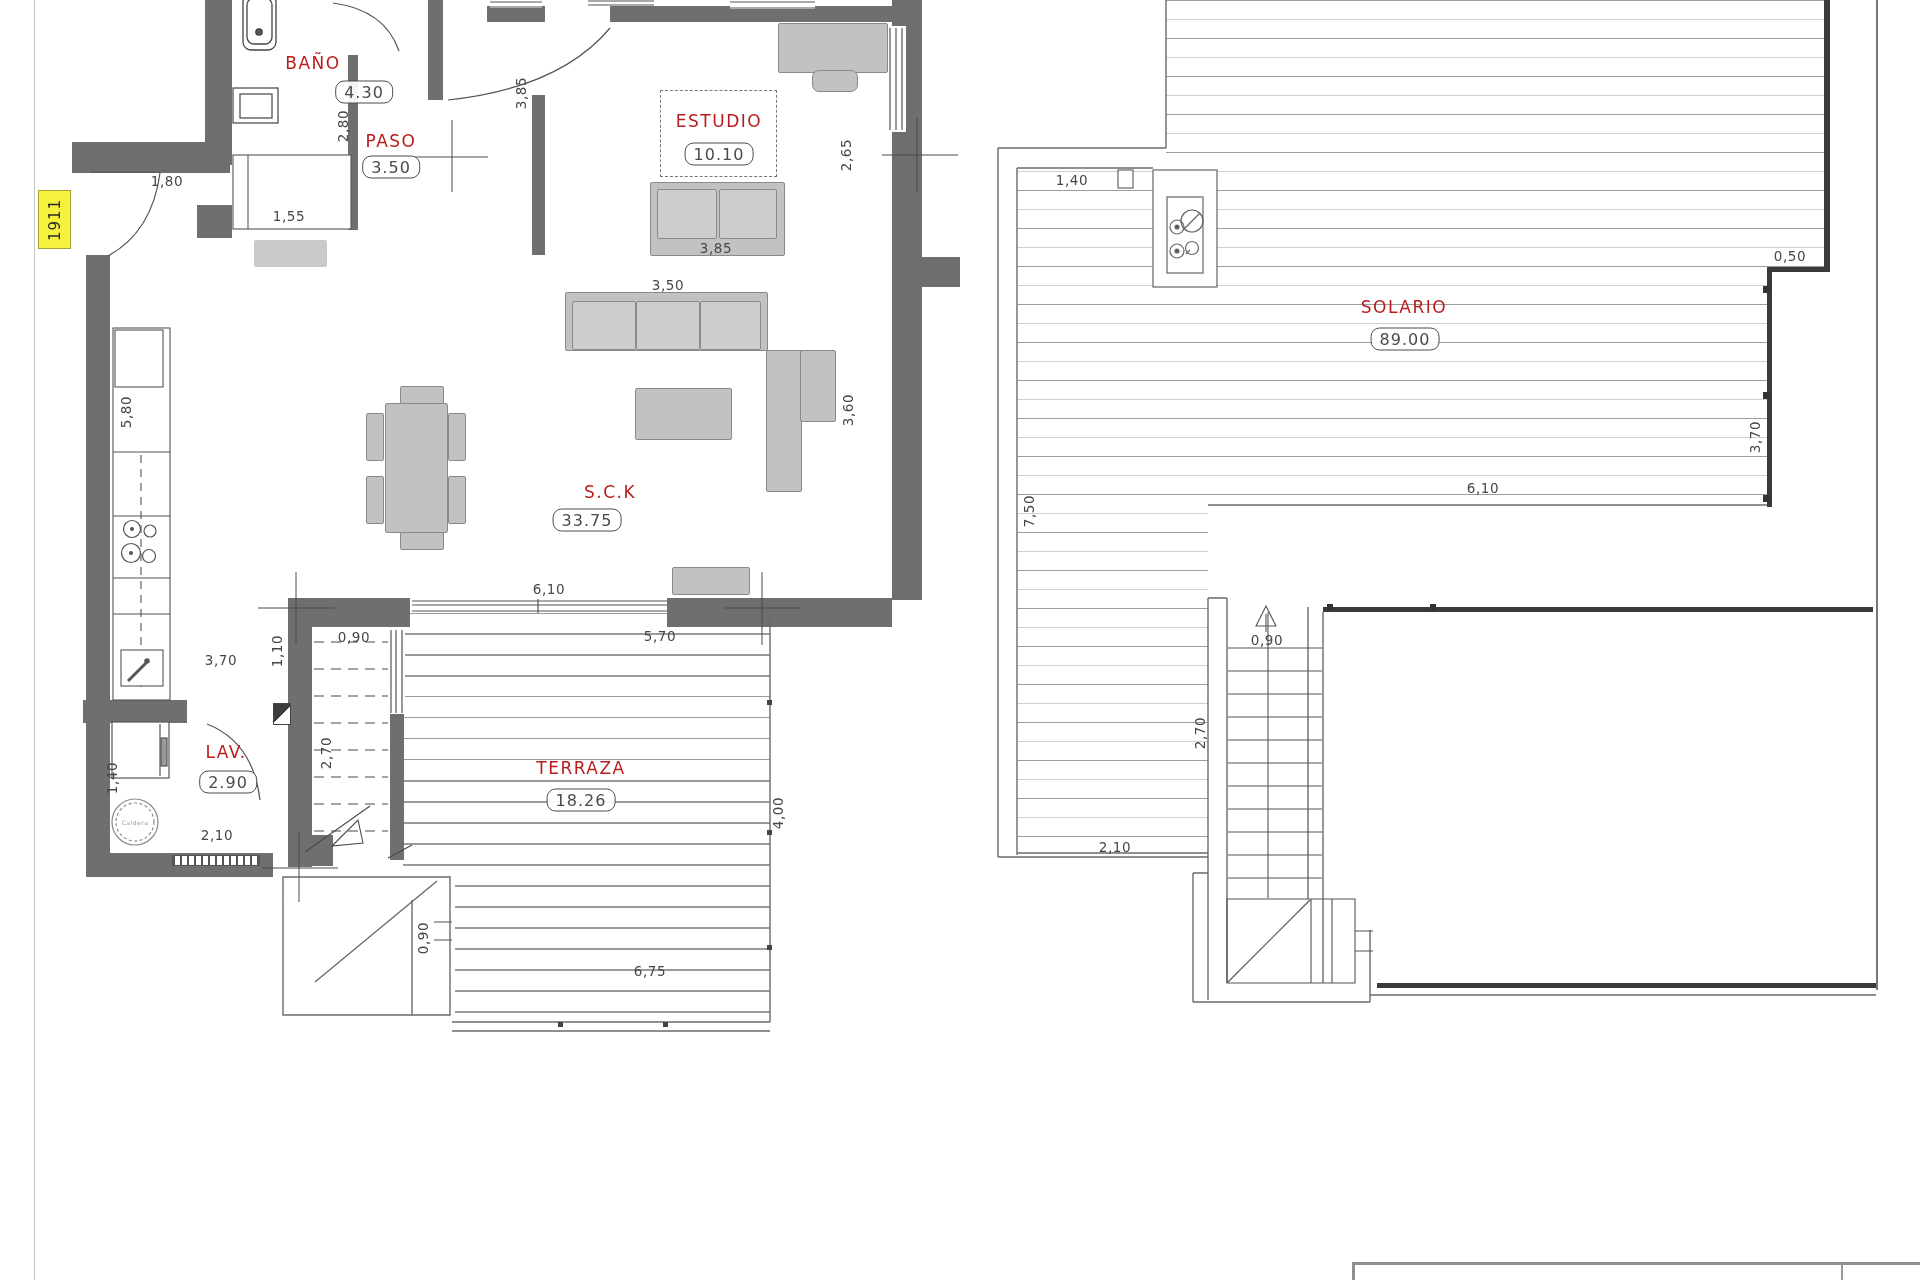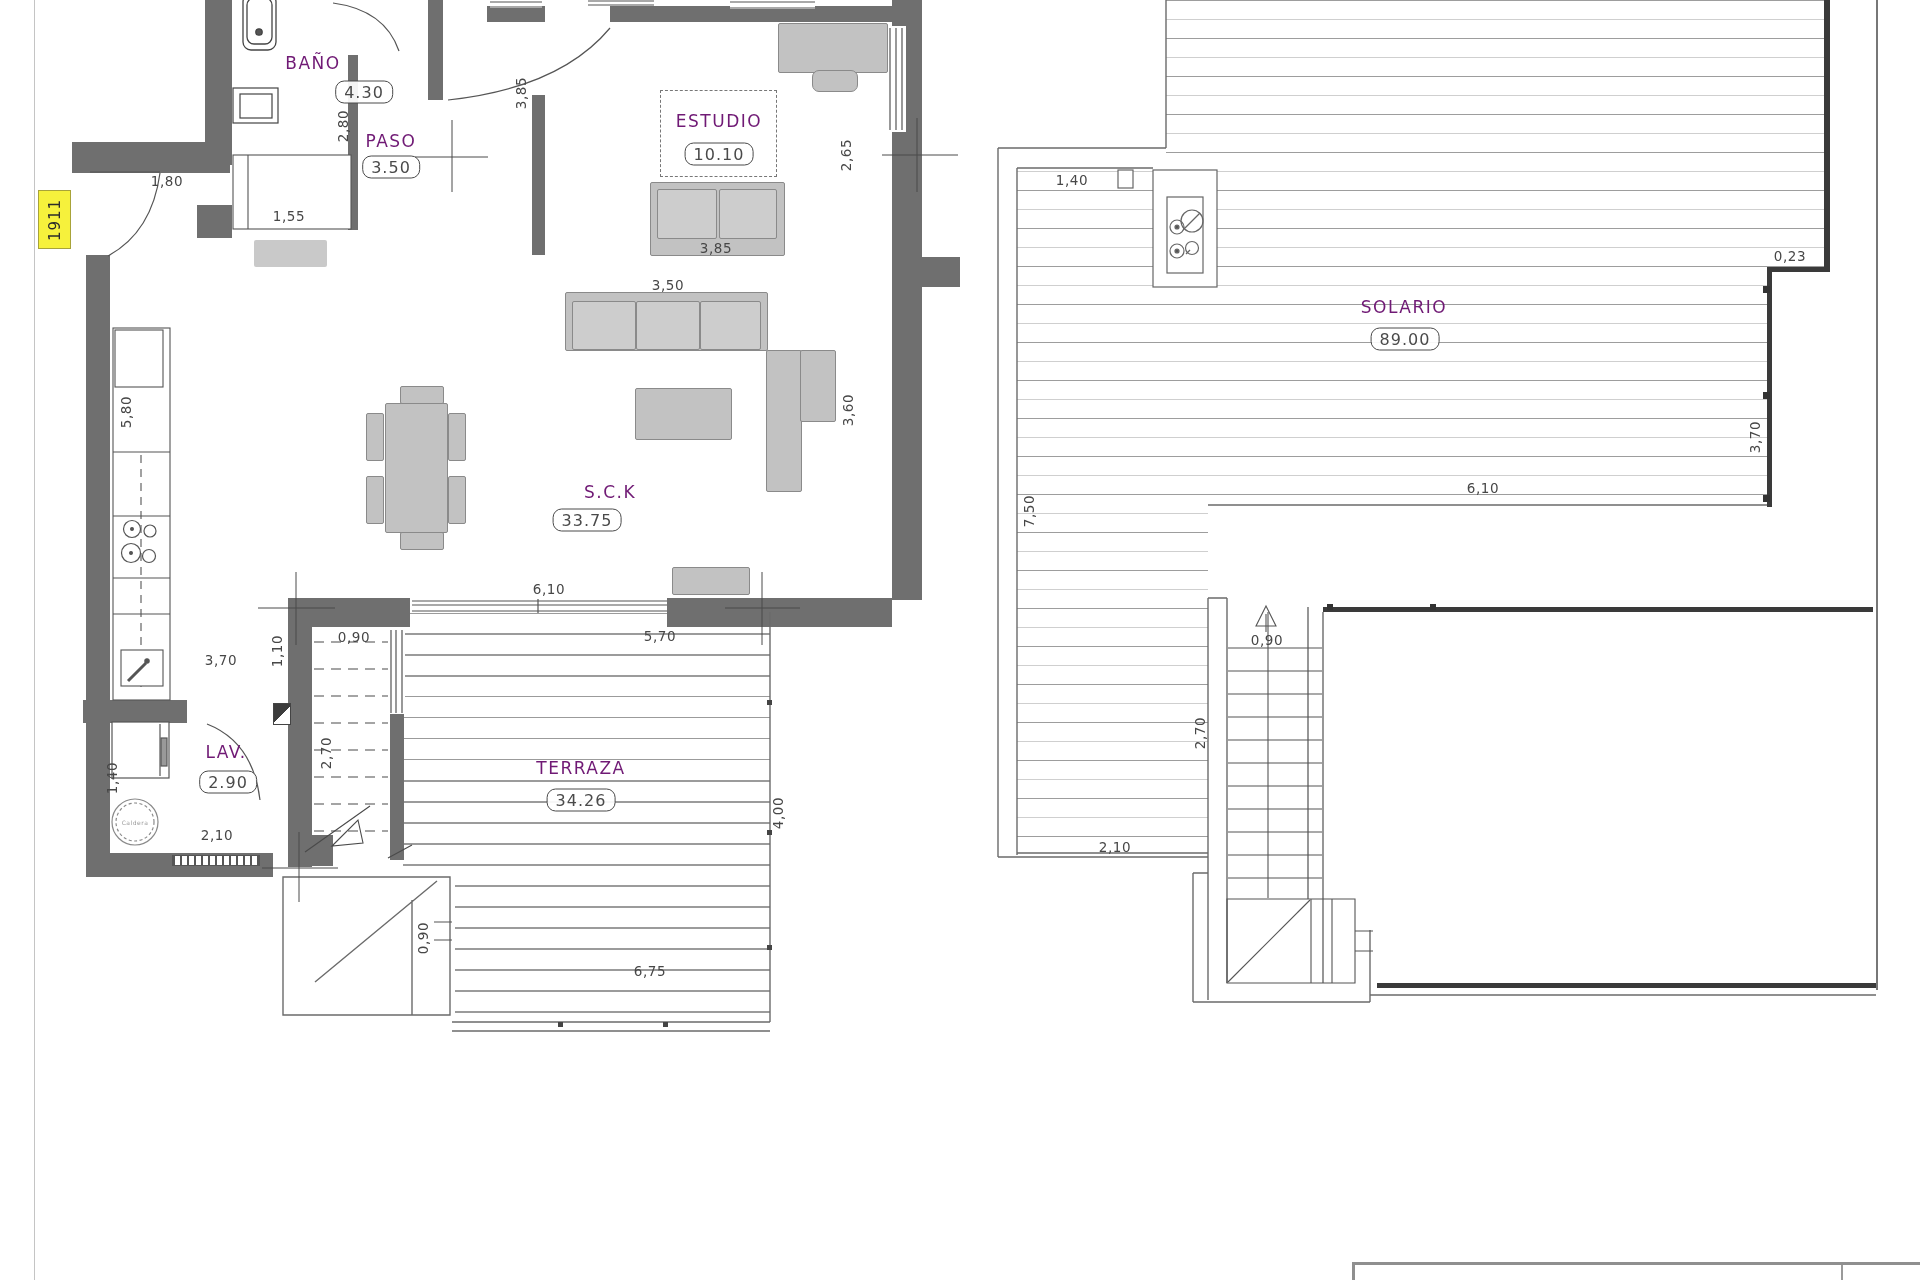--- a/index.html
+++ b/index.html
@@ -6,21 +6,21 @@
     font-family:"DejaVu Sans","Liberation Sans",sans-serif;}
   #plan{position:absolute;left:0;top:0;width:1920px;height:1280px;background:#fff;}
   .wall{position:absolute;background:#6f6f6f;}
   .deck{position:absolute;background:#fff;}
   .deck.terraza{background-image:repeating-linear-gradient(180deg,#9b9b9b 0 1.5px,transparent 1.5px 21px);}
   .deck.solario{background-image:repeating-linear-gradient(180deg,#9d9d9d 0 1.4px,transparent 1.4px 19px,#cfcfcf 19px 20.4px,transparent 20.4px 38px);}
   .furn{position:absolute;background:#c2c2c2;border:1px solid #8a8a8a;box-sizing:border-box;border-radius:2px;}
   .furn.light{background:#cdcdcd;}
   .rail{position:absolute;background:#3a3a3a;}
   .post{position:absolute;background:#333;}
-  .room-name{position:absolute;transform:translate(-50%,-50%);font-size:17px;color:#701a75;
+  .room-name{position:absolute;transform:translate(-50%,-50%);font-size:17px;color:#b91c1c;
     letter-spacing:1.5px;white-space:nowrap;}
   .area-badge{position:absolute;transform:translate(-50%,-50%);font-size:16px;color:#4a4a4a;
     border:1.4px solid #4a4a4a;border-radius:9px;padding:1px 8px;background:rgba(255,255,255,.92);
     white-space:nowrap;letter-spacing:1px;}
   .dim{position:absolute;transform:translate(-50%,-50%);font-size:13.5px;color:#474747;
     letter-spacing:.6px;white-space:nowrap;}
   .dim.rot{transform:translate(-50%,-50%) rotate(-90deg);}
   .dashed-room{position:absolute;border:1.4px dashed #777;box-sizing:border-box;}
   #unit-tag{position:absolute;left:38px;top:190px;width:33px;height:59px;background:#f6f13c;
     border:1px solid #a8a339;box-sizing:border-box;}
@@ -239,21 +239,21 @@
   <span class="area-badge" style="left:324px;top:92px;margin-left:40px;">4.30</span>
   <span class="room-name" style="left:391px;top:141px;">PASO</span>
   <span class="area-badge" style="left:391px;top:167px;">3.50</span>
   <span class="room-name" style="left:719px;top:121px;">ESTUDIO</span>
   <span class="area-badge" style="left:719px;top:154px;">10.10</span>
   <span class="room-name" style="left:587px;top:492px;margin-left:23px;">S.C.K</span>
   <span class="area-badge" style="left:587px;top:520px;">33.75</span>
   <span class="room-name" style="left:226px;top:752px;">LAV.</span>
   <span class="area-badge" style="left:228px;top:782px;">2.90</span>
   <span class="room-name" style="left:581px;top:768px;">TERRAZA</span>
-  <span class="area-badge" style="left:581px;top:800px;">34.26</span>
+  <span class="area-badge" style="left:581px;top:800px;">18.26</span>
   <span class="room-name" style="left:1404px;top:307px;">SOLARIO</span>
   <span class="area-badge" style="left:1405px;top:339px;">89.00</span>
 
   <span class="boiler-label" style="left:135px;top:822px;">Caldera</span>
 
   <div style="position:absolute;left:0;top:0;width:100%;height:100%;">
       <span class="dim" style="left: 167px; top: 181px;">1,80</span>
       <span class="dim rot" style="left: 343px; top: 126px;">2,80</span>
       <span class="dim" style="left: 289px; top: 216px;">1,55</span>
       <span class="dim rot" style="left: 521px; top: 93px;">3,85</span>
@@ -267,21 +267,21 @@
       <span class="dim" style="left: 354px; top: 637px;">0,90</span>
       <span class="dim" style="left: 549px; top: 589px;">6,10</span>
       <span class="dim" style="left: 635px; top: 636px; margin-left: 25px;">5,70</span>
       <span class="dim rot" style="left: 326px; top: 753px;">2,70</span>
       <span class="dim rot" style="left: 778px; top: 813px;">4,00</span>
       <span class="dim rot" style="left: 112px; top: 778px;">1,40</span>
       <span class="dim" style="left: 217px; top: 835px;">2,10</span>
       <span class="dim rot" style="left: 423px; top: 938px;">0,90</span>
       <span class="dim" style="left: 650px; top: 971px;">6,75</span>
       <span class="dim" style="left: 1072px; top: 180px;">1,40</span>
-      <span class="dim" style="left: 1790px; top: 256px;">0,23</span>
+      <span class="dim" style="left: 1790px; top: 256px;">0,50</span>
       <span class="dim rot" style="left: 1029px; top: 511px;">7,50</span>
       <span class="dim rot" style="left: 1755px; top: 437px;">3,70</span>
       <span class="dim" style="left: 1483px; top: 488px;">6,10</span>
       <span class="dim" style="left: 1267px; top: 640px;">0,90</span>
       <span class="dim rot" style="left: 1200px; top: 733px;">2,70</span>
       <span class="dim" style="left: 1115px; top: 847px;">2,10</span>
     </div>
 
   <div id="title-block">
     <div class="divider"></div>

